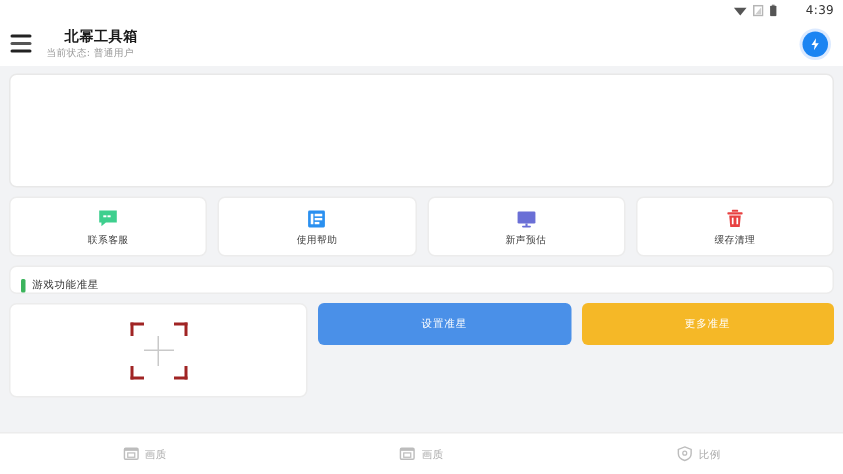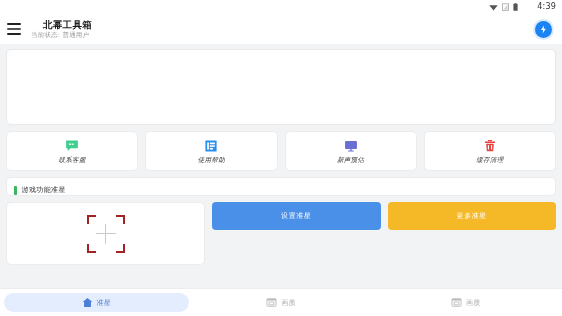--- a/index.html
+++ b/index.html
@@ -48,21 +48,21 @@
 
   .ad-card { height:76px; }
 
   
   .quick-row { display:flex; gap:7px; height:40px; }
   .quick-item {
     flex:1; background:#fff; border:1px solid #ececec; border-radius:5px;
     display:flex; flex-direction:column; align-items:center; justify-content:center;
     gap:3px; cursor:pointer;
   }
-  .quick-label { font-size:6.5px; color:#3a3a3a; letter-spacing:.3px; line-height:8px;font-style:italic; }
+  .quick-label { font-size:6.5px; color:#3a3a3a; letter-spacing:.3px; line-height:8px; }
   .qicon { width:14px; height:14px; display:block; }
 
   
   .section-card {
     height:19px; background:#fff; border:1px solid #ececec; border-radius:5px;
     display:flex; align-items:flex-end; padding-left:7px; gap:5px;
   }
   .sec-bar { width:2.5px; height:9px; background:#3bb45c; border-radius:1px; }
   .sec-title { font-size:7px; color:#333; letter-spacing:.4px; }
 
@@ -218,41 +218,42 @@
           <button class="btn btn-blue">设置准星</button>
           <button class="btn btn-yellow">更多准星</button>
         </div>
       </div>
 
     </div>
   </div>
 
   <div class="bottomnav">
 
-    <div class="navitem active">
-      <svg class="nicon" viewBox="0 0 16 16">
-        <path d="M8 1.6 L15 7.4 h-2 v7 h-10 v-7 h-2 z" fill="#4a7fd6"></path>
-      </svg>
-      <span class="nav-label">准星</span>
-    </div>
 
     <div class="navitem">
       <svg class="nicon" viewBox="0 0 16 16">
         <rect x="1.4" y="2.6" width="13.2" height="10.8" rx="1.2" fill="none" stroke="#bdbdbd" stroke-width="1.4"></rect>
         <rect x="1.4" y="2.6" width="13.2" height="2.6" fill="#bdbdbd"></rect>
         <rect x="4.6" y="7.2" width="6.8" height="4.2" fill="none" stroke="#bdbdbd" stroke-width="1.2"></rect>
       </svg>
       <span class="nav-label">画质</span>
     </div>
 
     <div class="navitem">
       <svg class="nicon" viewBox="0 0 16 16">
         <rect x="1.4" y="2.6" width="13.2" height="10.8" rx="1.2" fill="none" stroke="#bdbdbd" stroke-width="1.4"></rect>
         <rect x="1.4" y="2.6" width="13.2" height="2.6" fill="#bdbdbd"></rect>
         <rect x="4.6" y="7.2" width="6.8" height="4.2" fill="none" stroke="#bdbdbd" stroke-width="1.2"></rect>
       </svg>
       <span class="nav-label">画质</span>
     </div>
 
+    <div class="navitem">
+      <svg class="nicon" viewBox="0 0 16 16">
+        <path d="M8 1.4 L14.2 3.8 v4.2 c0 3.4 -2.8 5.6 -6.2 6.6 c-3.4 -1 -6.2 -3.2 -6.2 -6.6 v-4.2 z" fill="none" stroke="#bdbdbd" stroke-width="1.4"></path>
+        <circle cx="8" cy="7.4" r="1.9" fill="none" stroke="#bdbdbd" stroke-width="1.2"></circle>
+      </svg>
+      <span class="nav-label">比例</span>
+    </div>
 
   </div>
 
 </div>
 
 </body></html>

